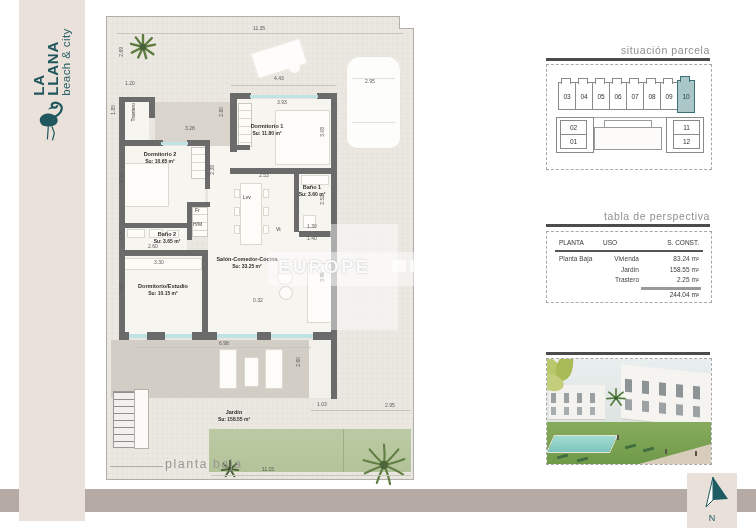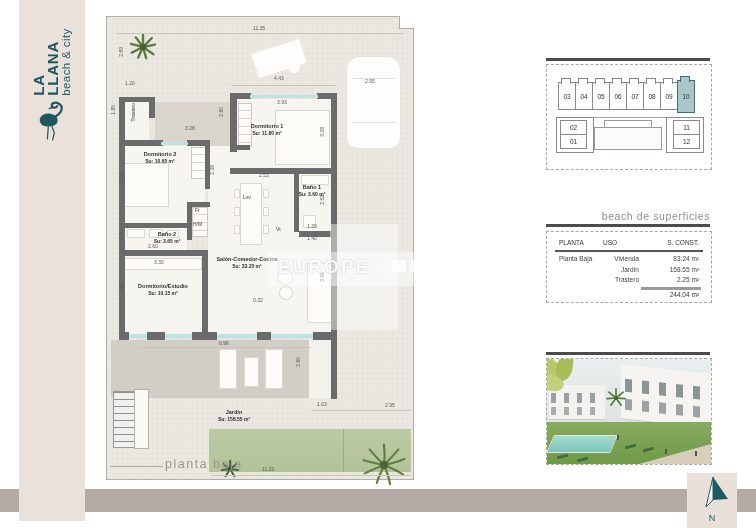--- a/index.html
+++ b/index.html
@@ -354,20 +354,21 @@
   </div>
 
   <div class="wm">
     <div class="wm-band-h"></div>
     <div class="wm-band-v"></div>
     <span class="wm-text">EUROPE</span>
     <span class="wm-frag f1"></span>
     <span class="wm-frag f2"></span>
   </div>
 
+  <div class="panel-title" style="top:44px">situación parcela</div>
   <div class="rule" style="top:58px"></div>
   <div class="sp-box">
     <div class="unit-row" id="unit-row">
         <div class="unit">03</div>
         <div class="unit">04</div>
         <div class="unit">05</div>
         <div class="unit">06</div>
         <div class="unit">07</div>
         <div class="unit">08</div>
         <div class="unit">09</div>
@@ -379,21 +380,21 @@
         <div class="sp-cell" style="top: 16px;">01</div>
       </div>
     <div class="sp-block r" id="right-units">
         <div class="sp-cell" style="top: 2px;">11</div>
         <div class="sp-cell" style="top: 16px;">12</div>
       </div>
     <div class="sp-pool-top"></div>
     <div class="sp-pool"></div>
   </div>
 
-  <div class="panel-title" style="top:210px">beach de superficies</div>
+  <div class="panel-title" style="top:210px">tabla de perspectiva</div>
   <div class="rule" style="top:224px"></div>
   <div class="surf-box">
     <span class="surf-h h0">PLANTA</span>
     <span class="surf-h h1">USO</span>
     <span class="surf-h h2">S. CONST.</span>
     <div class="surf-underline"></div>
     <div class="surf-rows" id="surf-rows">
         <div class="surf-row">
           <span class="c0">Planta Baja</span>
           <span class="c1">Vivienda</span>

